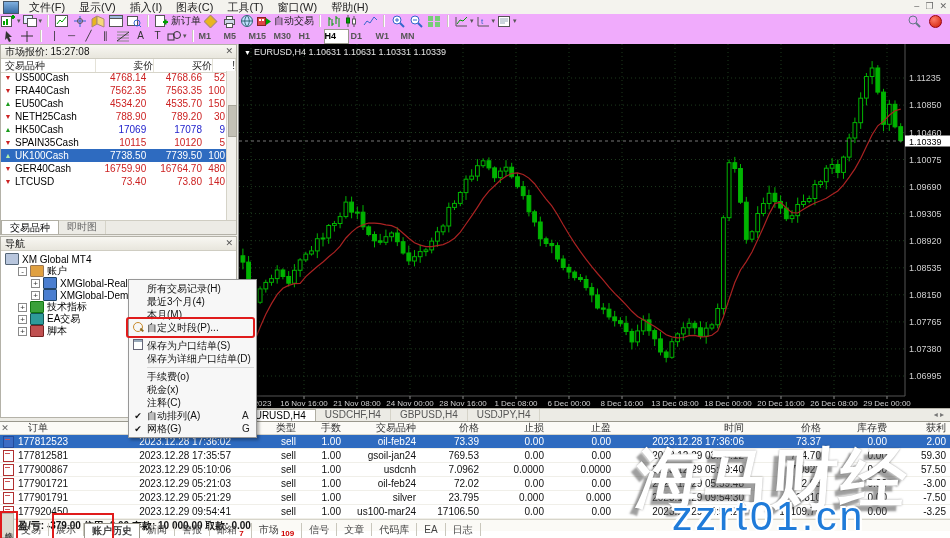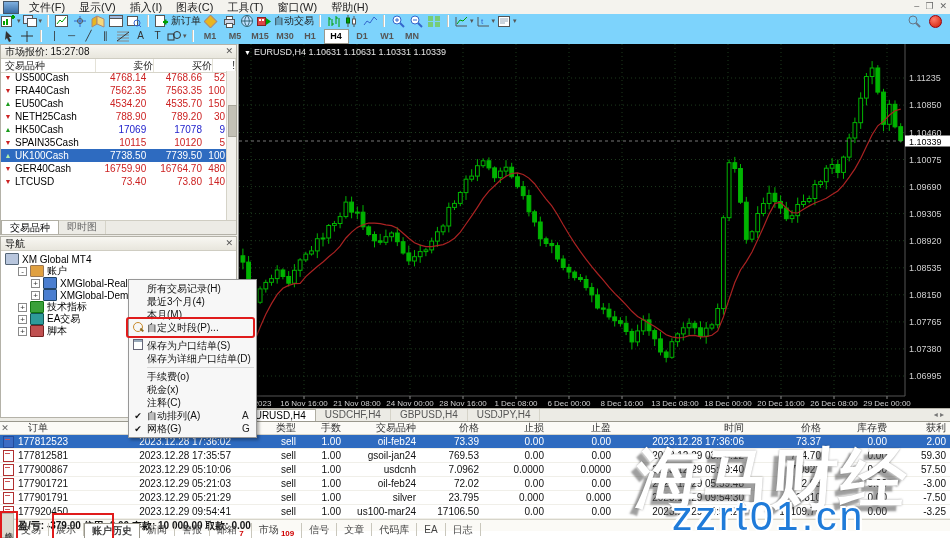--- a/index.html
+++ b/index.html
@@ -5,32 +5,32 @@
   html,body{margin:0;padding:0;background:#9a9a9a;}
   #app{position:relative;width:950px;height:538px;background:#ecebe5;overflow:hidden;
        font-family:"Liberation Sans","DejaVu Sans",sans-serif;font-size:11px;color:#000;}
   
   #menubar{position:absolute;left:0;top:0;width:950px;height:14px;background:#f4f3ee;
            display:flex;align-items:center;gap:0;border-bottom:1px solid #e0ded4;}
   .menu-item{padding:0 7px;font-size:11px;line-height:14px;color:#222;cursor:default;}
   .app-glyph{width:14px;height:11px;margin:0 3px;background:linear-gradient(#7fb0e0,#3a6ea5);
              border:1px solid #456;}
   #wincontrols{position:absolute;right:3px;top:0;display:flex;gap:6px;color:#666;font-size:9px;line-height:13px;}
-  .toolbar{position:absolute;left:0;width:950px;background:#7dd3fc;display:flex;align-items:center;
+  .toolbar{position:absolute;left:0;width:950px;background:#f0abfc;display:flex;align-items:center;
            border-bottom:1px solid #d8d6cc;}
   #toolbar1{top:14px;height:14px;}
   #toolbar2{top:28px;height:16px;}
   .tbtn{height:14px;min-width:16px;display:flex;align-items:center;justify-content:center;
         margin:0 1px;cursor:default;}
   .tbtn svg{display:block;}
   .tlabel{font-size:10px;margin-left:2px;color:#222;}
   .caret{font-size:7px;color:#555;margin-left:1px;}
   .tsep{width:1px;height:12px;background:#c9c7bc;margin:0 4px;border-right:1px solid #fff;}
   .glyphbtn{width:17px;height:14px;text-align:center;font-size:10px;color:#333;line-height:13px;}
-  .tfbtn{width:23px;height:13px;font-size:9px;font-weight:bold;color:#555;text-align:center;
+  .tfbtn{width:23px;height:13px;font-size:9px;font-weight:bold;color:#555;text-align:left;
          line-height:13px;margin:0 1px;}
   .tfbtn.active{background:#fff;border:1px solid #9a988d;color:#000;}
   #tb1-right{position:absolute;right:8px;top:14px;height:14px;display:flex;align-items:center;gap:6px;}
   .notifdot{width:11px;height:11px;border-radius:50%;background:radial-gradient(circle at 35% 30%,#ff7b6b,#cc1a00);border:1px solid #901;}
   
   .panel{position:absolute;background:#fff;border:1px solid #b4b2a8;box-sizing:border-box;}
   .panel-title{height:13px;background:linear-gradient(#f8f7f2,#e8e6dd);border-bottom:1px solid #cfcdc2;
                font-size:10px;padding:0 4px;line-height:13px;color:#111;position:relative;}
   .panel-x{position:absolute;right:3px;top:0;color:#555;font-size:9px;line-height:13px;}
   #market-watch{left:0;top:44px;width:237px;height:191px;}

